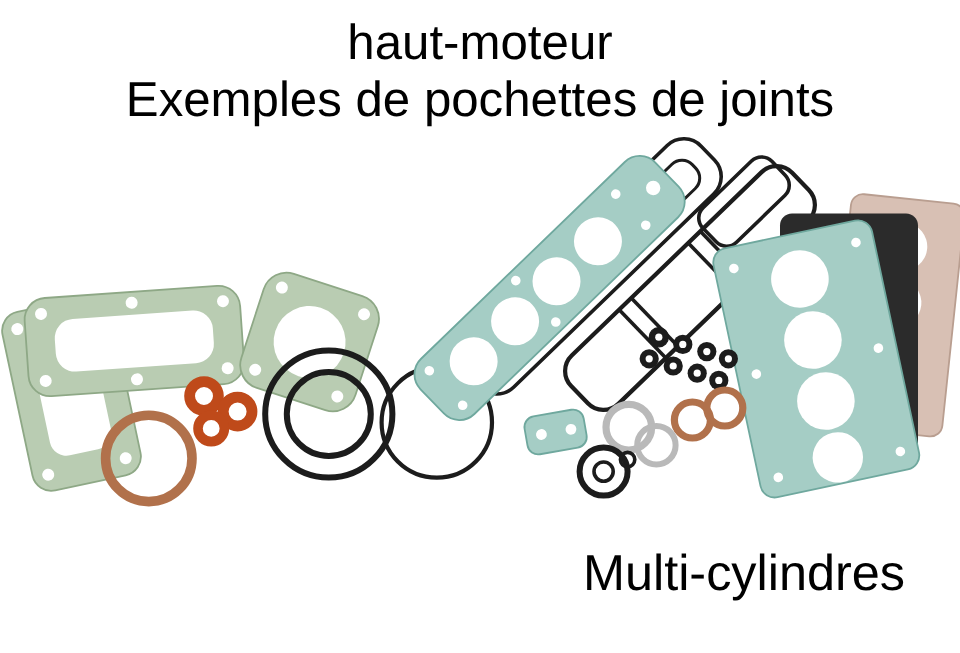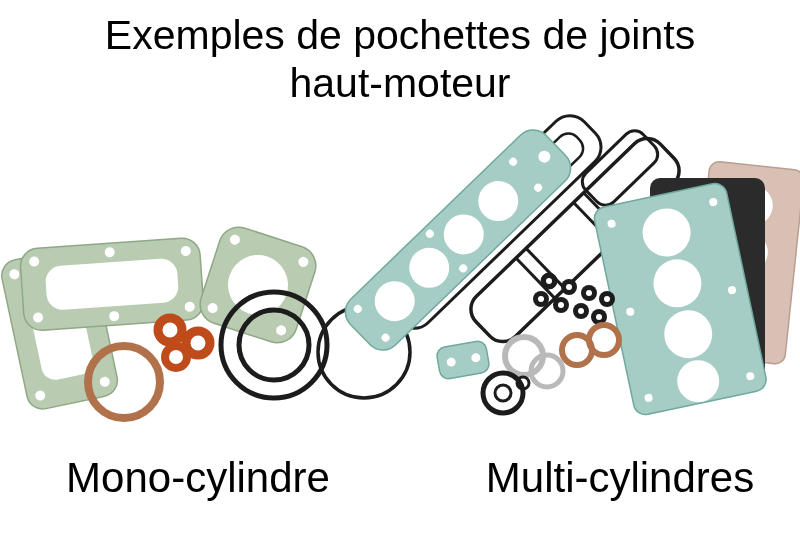--- a/index.html
+++ b/index.html
@@ -57,22 +57,22 @@
   .s-orange{stroke:var(--c-washer-orange,#bf4a1a);}
   .s-gray{stroke:var(--c-metal-gray,#b9b9b9);}
   .hole{fill:#ffffff;}
 </style>
 </head>
 <body>
 
 <div class="page">
 
   <header class="title">
+    <div>haut-moteur</div>
     <div>Exemples de pochettes de joints</div>
-    <div>haut-moteur</div>
   </header>
 
   <svg class="photo" width="800" height="544" viewBox="0 0 800 544" aria-hidden="true">
 
     <g>
 
       <g transform="rotate(-12 60 330)">
         <rect x="14" y="252" width="92" height="152" rx="16" class="f-green"></rect>
         <rect x="34" y="278" width="52" height="100" rx="14" class="hole"></rect>
         <circle cx="27" cy="266" r="5" class="hole"></circle>
@@ -213,16 +213,15 @@
 
       <g>
         <circle cx="503" cy="393" r="20" fill="none" stroke-width="5" class="s-black"></circle>
         <circle cx="503" cy="393" r="8" fill="none" stroke-width="3" class="s-black"></circle>
         <circle cx="523" cy="383" r="6" fill="none" stroke-width="3" class="s-black"></circle>
       </g>
 
     </g>
   </svg>
 
-  <div class="caption caption-mono">Mono-cylindre</div>
   <div class="caption caption-multi">Multi-cylindres</div>
 
 </div>
 
 </body></html>

